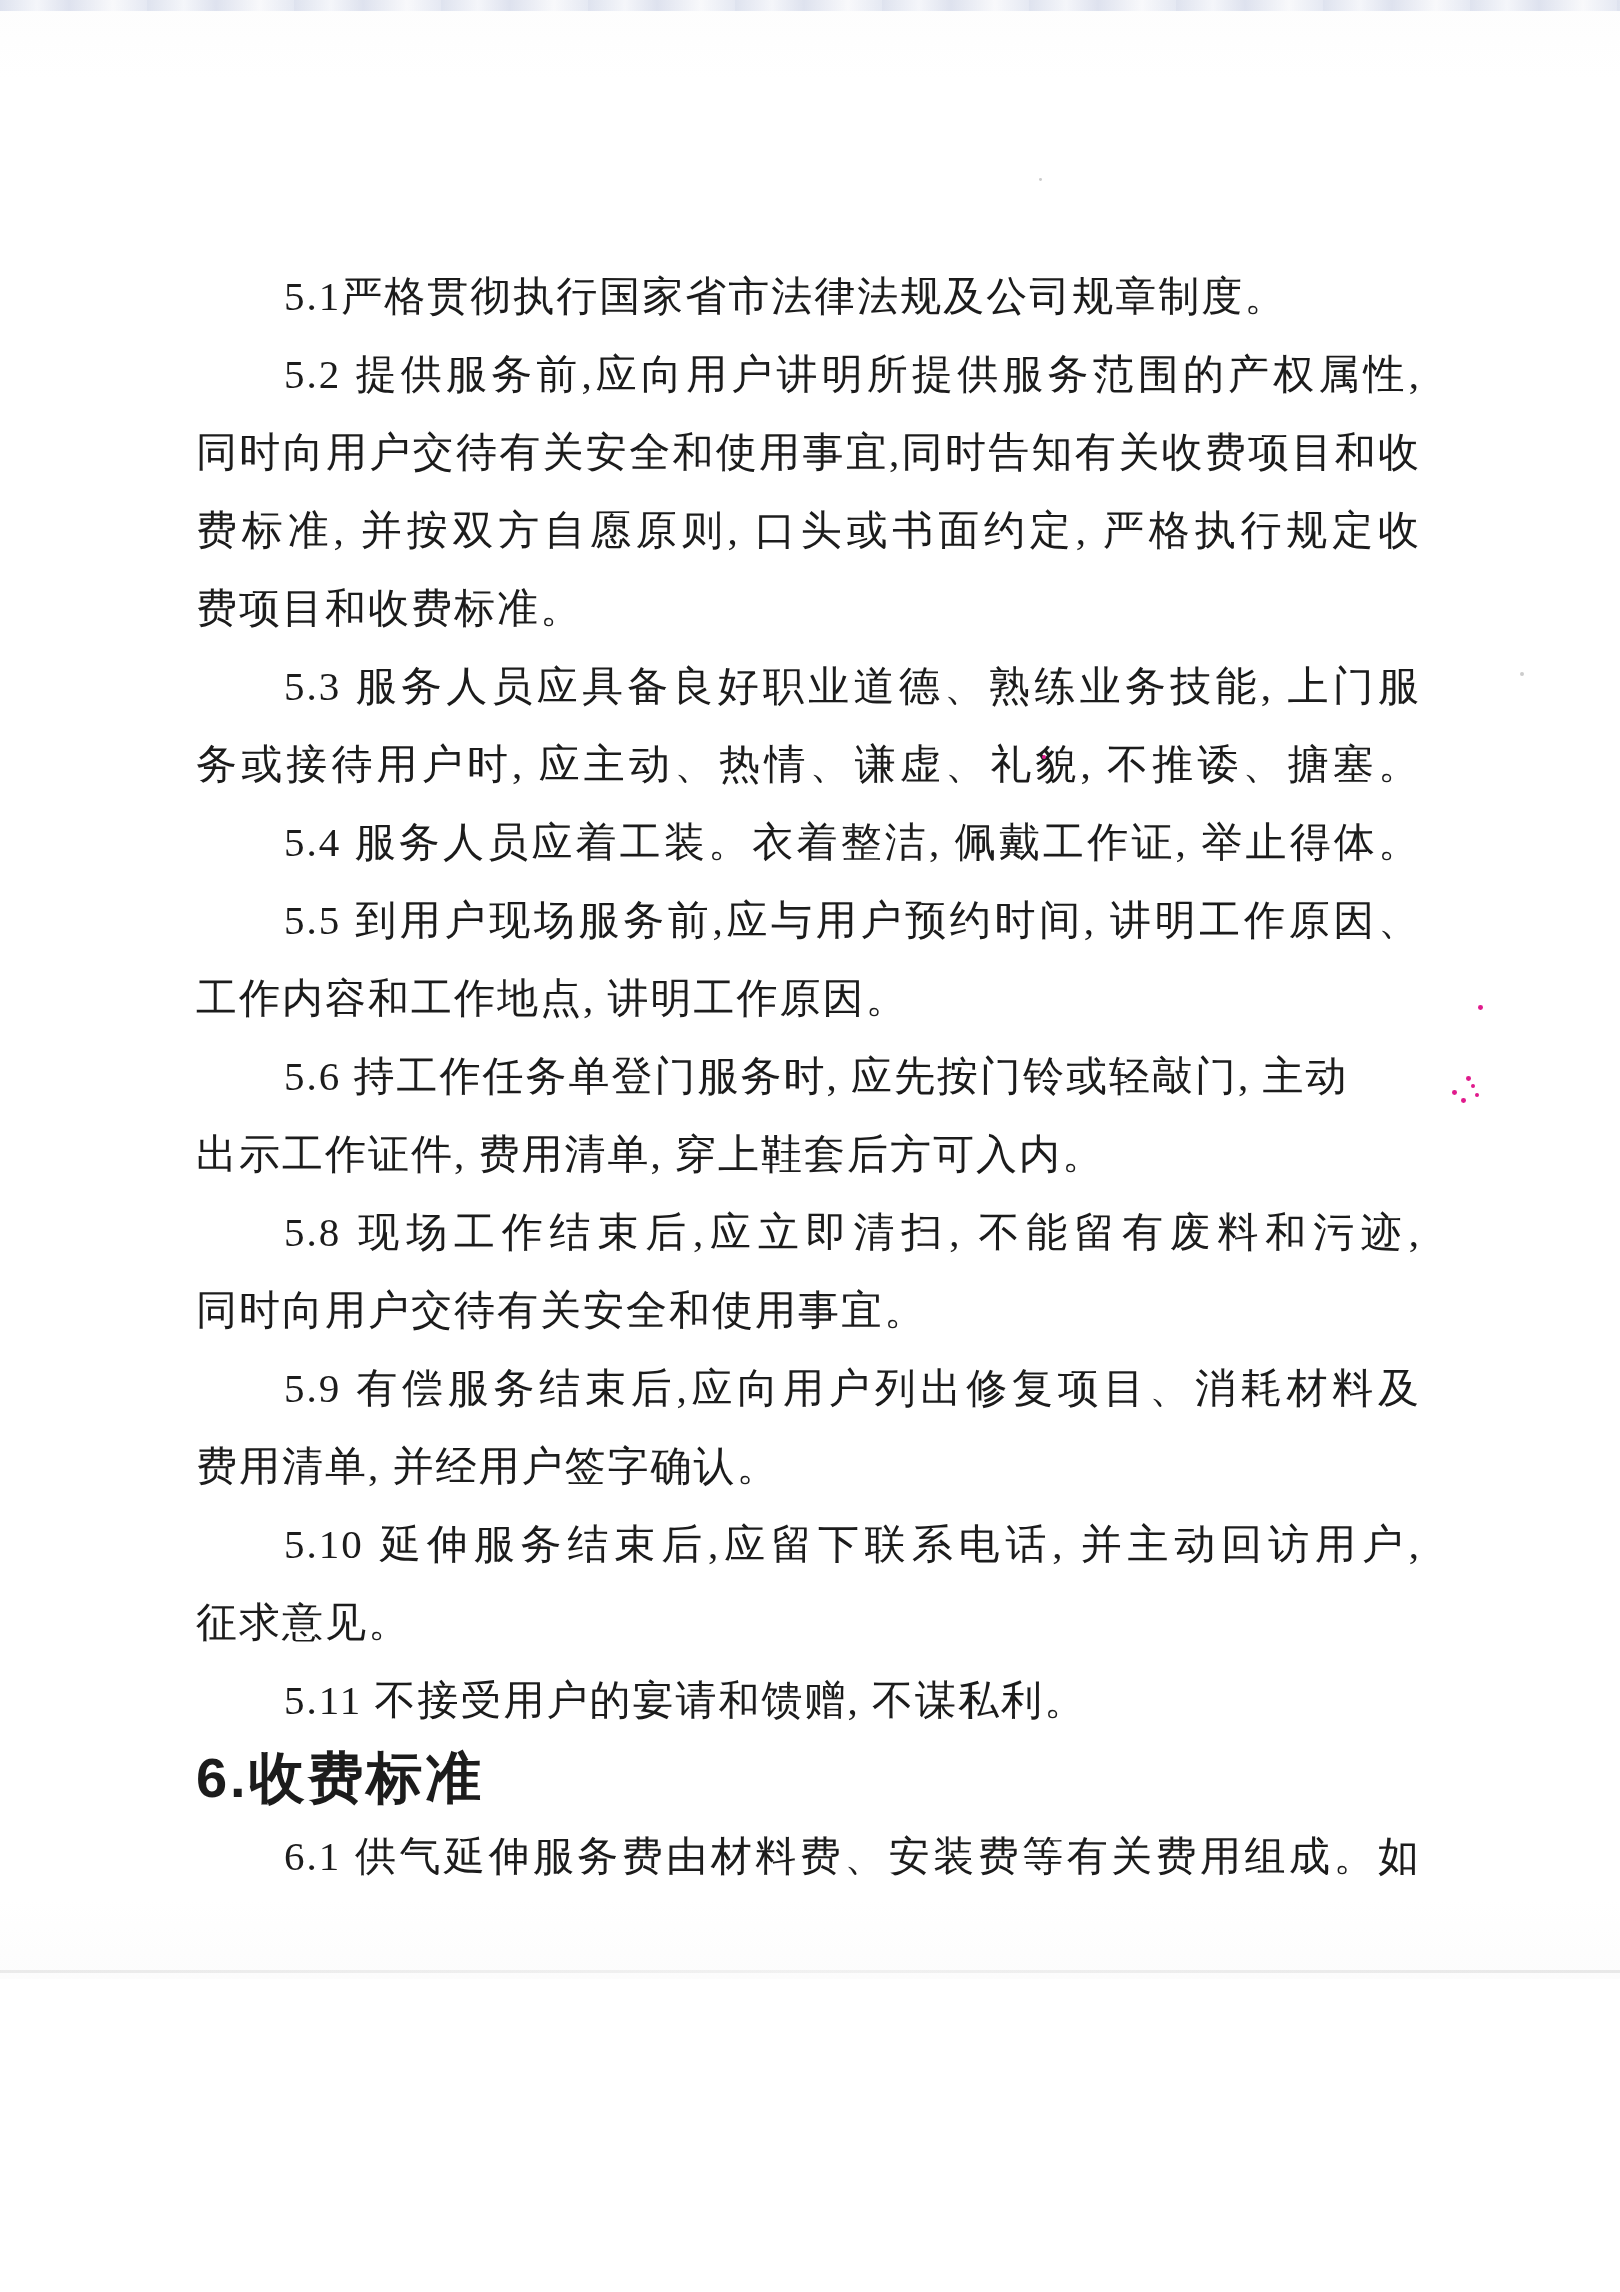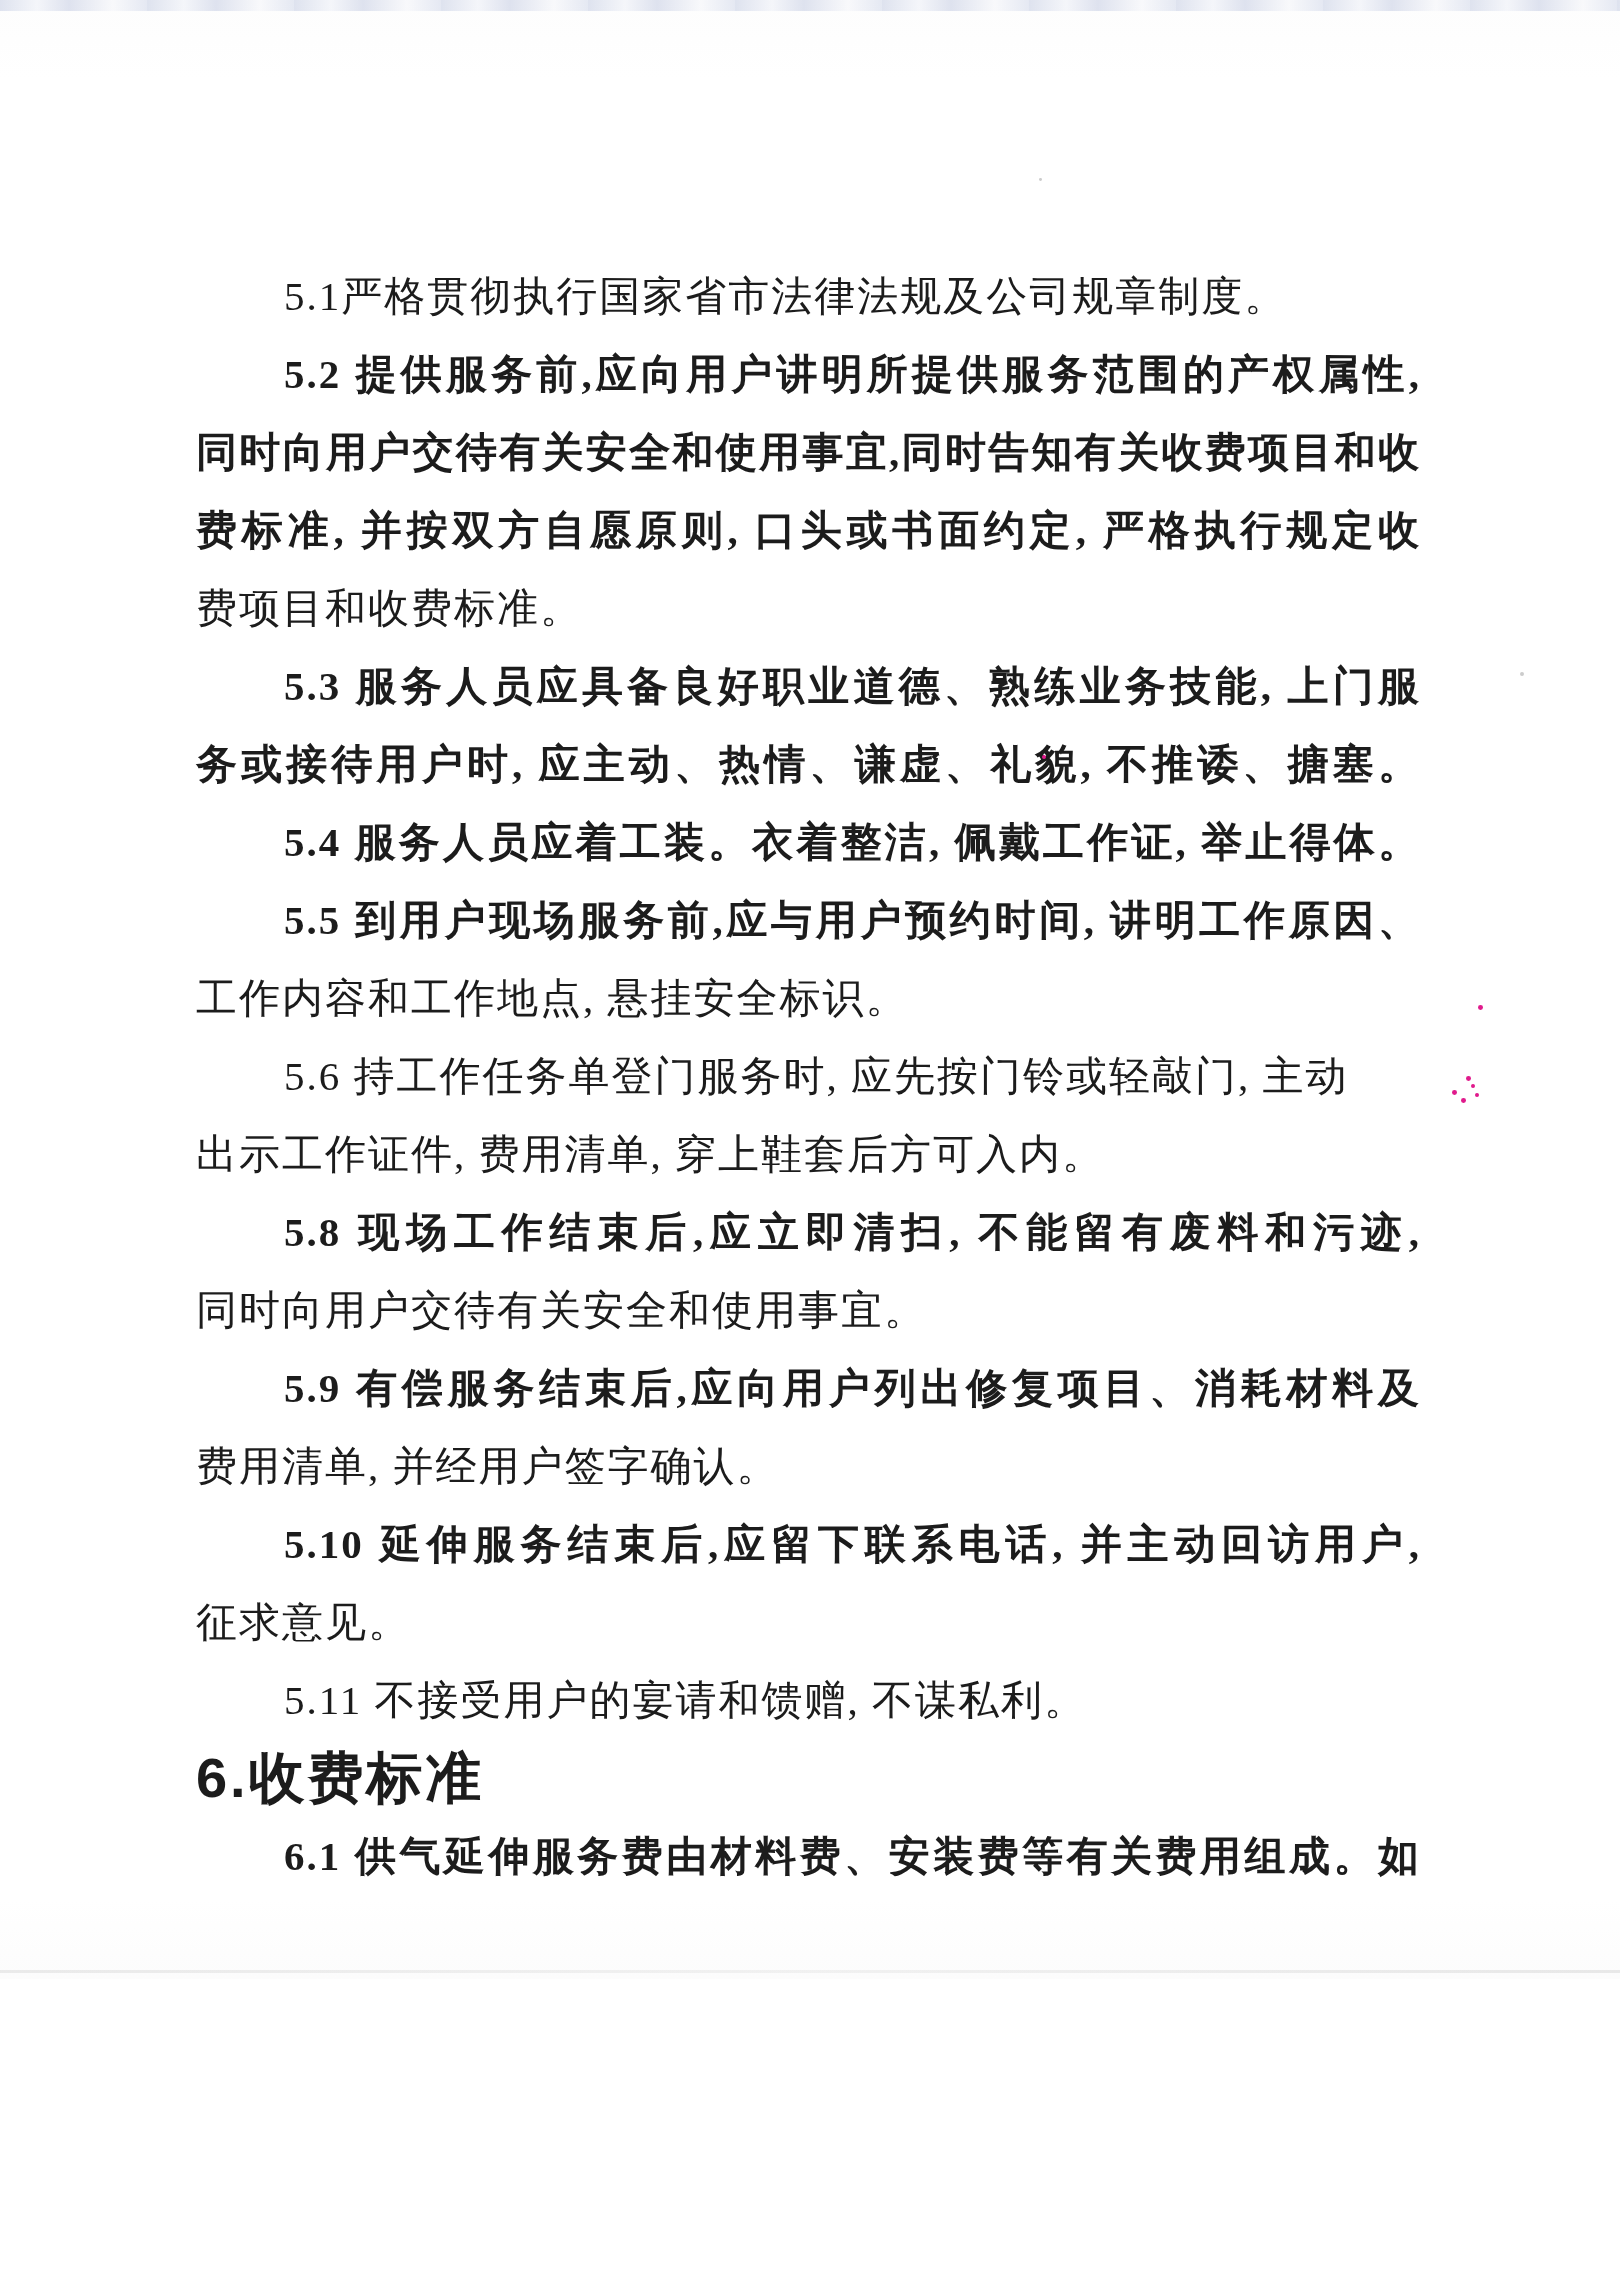--- a/index.html
+++ b/index.html
@@ -47,21 +47,20 @@
     font-size: 41px;
     letter-spacing: 2px;
     white-space: nowrap;
     text-align: left;
   }
   .ln.indent { padding-left: 88px; }
   .ln.fill {
     text-align: justify;
     text-align-last: justify;
     text-justify: inter-ideograph;
-    font-weight: bold;
   }
   .ln.heading {
     font-family: "Liberation Sans", "DejaVu Sans", sans-serif;
     font-weight: 700;
     font-size: 56px;
     letter-spacing: 2.9px;
   }
   
   .speck {
     position: absolute;
@@ -80,21 +79,21 @@
   <div class="textblock">
     <div class="ln indent">5.1严格贯彻执行国家省市法律法规及公司规章制度。</div>
     <div class="ln indent fill">5.2 提供服务前,应向用户讲明所提供服务范围的产权属性,</div>
     <div class="ln fill">同时向用户交待有关安全和使用事宜,同时告知有关收费项目和收</div>
     <div class="ln fill">费标准, 并按双方自愿原则, 口头或书面约定, 严格执行规定收</div>
     <div class="ln">费项目和收费标准。</div>
     <div class="ln indent fill">5.3 服务人员应具备良好职业道德、熟练业务技能, 上门服</div>
     <div class="ln fill">务或接待用户时, 应主动、热情、谦虚、礼貌, 不推诿、搪塞。</div>
     <div class="ln indent fill">5.4 服务人员应着工装。衣着整洁, 佩戴工作证, 举止得体。</div>
     <div class="ln indent fill">5.5 到用户现场服务前,应与用户预约时间, 讲明工作原因、</div>
-    <div class="ln">工作内容和工作地点, 悬挂安全标识。</div>
+    <div class="ln">工作内容和工作地点, 讲明工作原因。</div>
     <div class="ln indent">5.6 持工作任务单登门服务时, 应先按门铃或轻敲门, 主动</div>
     <div class="ln">出示工作证件, 费用清单, 穿上鞋套后方可入内。</div>
     <div class="ln indent fill">5.8 现场工作结束后,应立即清扫, 不能留有废料和污迹,</div>
     <div class="ln">同时向用户交待有关安全和使用事宜。</div>
     <div class="ln indent fill">5.9 有偿服务结束后,应向用户列出修复项目、消耗材料及</div>
     <div class="ln">费用清单, 并经用户签字确认。</div>
     <div class="ln indent fill">5.10 延伸服务结束后,应留下联系电话, 并主动回访用户,</div>
     <div class="ln">征求意见。</div>
     <div class="ln indent">5.11 不接受用户的宴请和馈赠, 不谋私利。</div>
     <div class="ln heading">6.收费标准</div>

